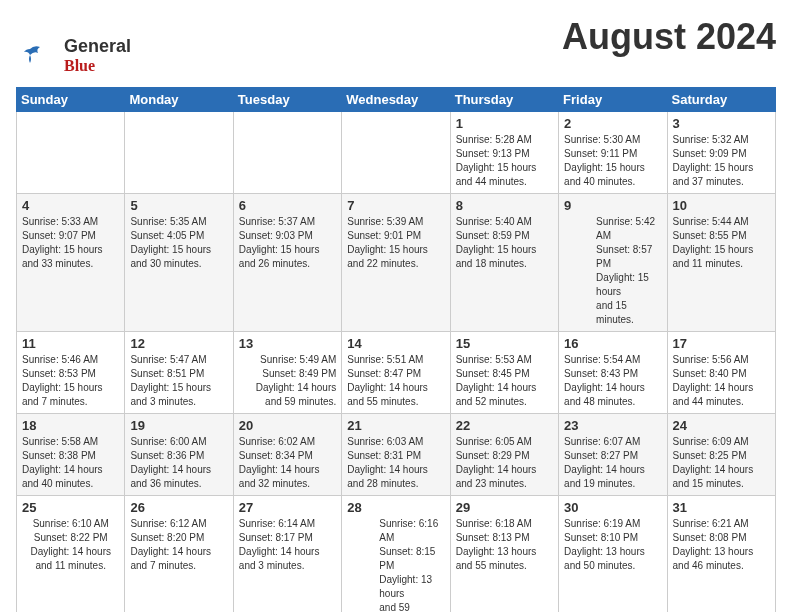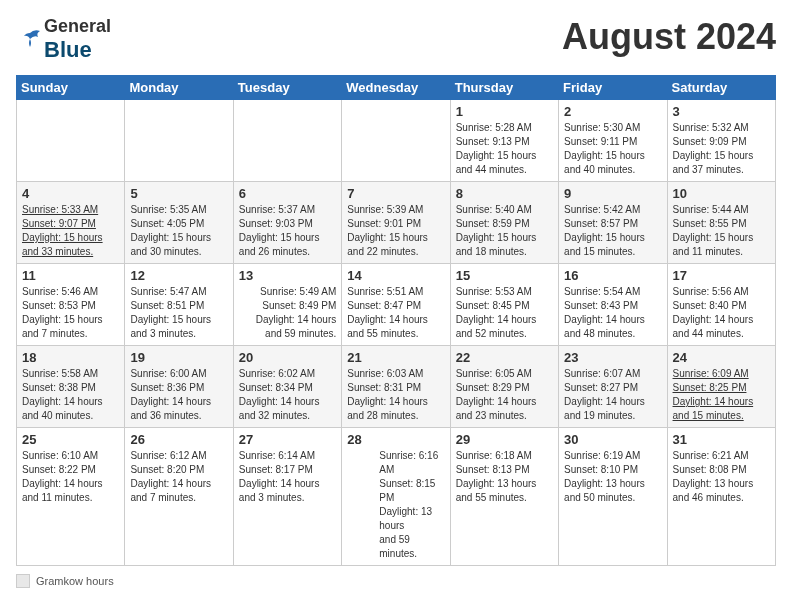--- a/index.html
+++ b/index.html
@@ -12,21 +12,22 @@
     }
     .header {
       display: flex;
       justify-content: space-between;
       align-items: flex-start;
       margin-bottom: 12px;
     }
     .logo {
       display: flex;
       align-items: center;
-      gap: 0;
+      gap: 20px;
+      margin-top: 20px;
     }
     .logo-bird {
       width: 28px;
       height: 22px;
     }
     .title-block {
       text-align: right;
     }
     .month-year {
       font-size: 36px;
@@ -98,21 +99,21 @@
 <body>
 
 <div class="header">
   <div class="logo">
     <svg class="logo-bird" viewBox="0 0 28 22" xmlns="http://www.w3.org/2000/svg">
       <path d="M14 4 Q18 0 24 2 Q20 4 22 8 Q18 6 14 10 Q12 6 8 7 Q10 4 14 4Z" fill="#2a6db5"></path>
       <path d="M14 10 Q16 14 14 18 Q12 14 14 10Z" fill="#2a6db5"></path>
     </svg>
     <div>
       <span style="font-size:18px;font-weight:bold;color:#333;">General</span><br>
-      <span style="font-size:22px;font-weight:bold;color:#0c4a6e;">Blue</span>
+      <span style="font-size:16px;font-weight:bold;color:#b91c1c;font-family:Liberation Serif, serif;">Blue</span>
     </div>
   </div>
   <div class="title-block">
     <div class="month-year">August 2024</div>
   </div>
 </div>
 
 <table>
   <thead>
     <tr>
@@ -149,21 +150,21 @@
           <span class="day-num">3</span>
           <div class="day-info" style="white-space: pre-line;">Sunrise: 5:32 AM
 Sunset: 9:09 PM
 Daylight: 15 hours
 and 37 minutes.</div>
         </td>
       </tr>
       <tr>
         <td>
           <span class="day-num">4</span>
-          <div class="day-info" style="white-space: pre-line; text-decoration: underline;">Sunrise: 5:33 AM
+          <div class="day-info" style="white-space: pre-line;">Sunrise: 5:33 AM
 Sunset: 9:07 PM
 Daylight: 15 hours
 and 33 minutes.</div>
         </td>
         <td>
           <span class="day-num">5</span>
           <div class="day-info" style="white-space: pre-line;">Sunrise: 5:35 AM
 Sunset: 4:05 PM
 Daylight: 15 hours
 and 30 minutes.</div>
@@ -184,21 +185,21 @@
         </td>
         <td>
           <span class="day-num">8</span>
           <div class="day-info" style="white-space: pre-line;">Sunrise: 5:40 AM
 Sunset: 8:59 PM
 Daylight: 15 hours
 and 18 minutes.</div>
         </td>
         <td>
           <span class="day-num">9</span>
-          <div class="day-info" style="white-space: pre-line;">Sunrise: 5:42 AM
+          <div class="day-info" style="white-space: pre-line; margin-left: 32px;">Sunrise: 5:42 AM
 Sunset: 8:57 PM
 Daylight: 15 hours
 and 15 minutes.</div>
         </td>
         <td>
           <span class="day-num">10</span>
           <div class="day-info" style="white-space: pre-line;">Sunrise: 5:44 AM
 Sunset: 8:55 PM
 Daylight: 15 hours
 and 11 minutes.</div>
@@ -293,30 +294,30 @@
         </td>
         <td>
           <span class="day-num">23</span>
           <div class="day-info" style="white-space: pre-line;">Sunrise: 6:07 AM
 Sunset: 8:27 PM
 Daylight: 14 hours
 and 19 minutes.</div>
         </td>
         <td>
           <span class="day-num">24</span>
-          <div class="day-info" style="white-space: pre-line; text-decoration: underline;">Sunrise: 6:09 AM
+          <div class="day-info" style="white-space: pre-line;">Sunrise: 6:09 AM
 Sunset: 8:25 PM
 Daylight: 14 hours
 and 15 minutes.</div>
         </td>
       </tr>
       <tr>
         <td>
           <span class="day-num">25</span>
-          <div class="day-info" style="white-space: pre-line;">Sunrise: 6:10 AM
+          <div class="day-info" style="white-space: pre-line; text-align: center;">Sunrise: 6:10 AM
 Sunset: 8:22 PM
 Daylight: 14 hours
 and 11 minutes.</div>
         </td>
         <td>
           <span class="day-num">26</span>
           <div class="day-info" style="white-space: pre-line;">Sunrise: 6:12 AM
 Sunset: 8:20 PM
 Daylight: 14 hours
 and 7 minutes.</div>

